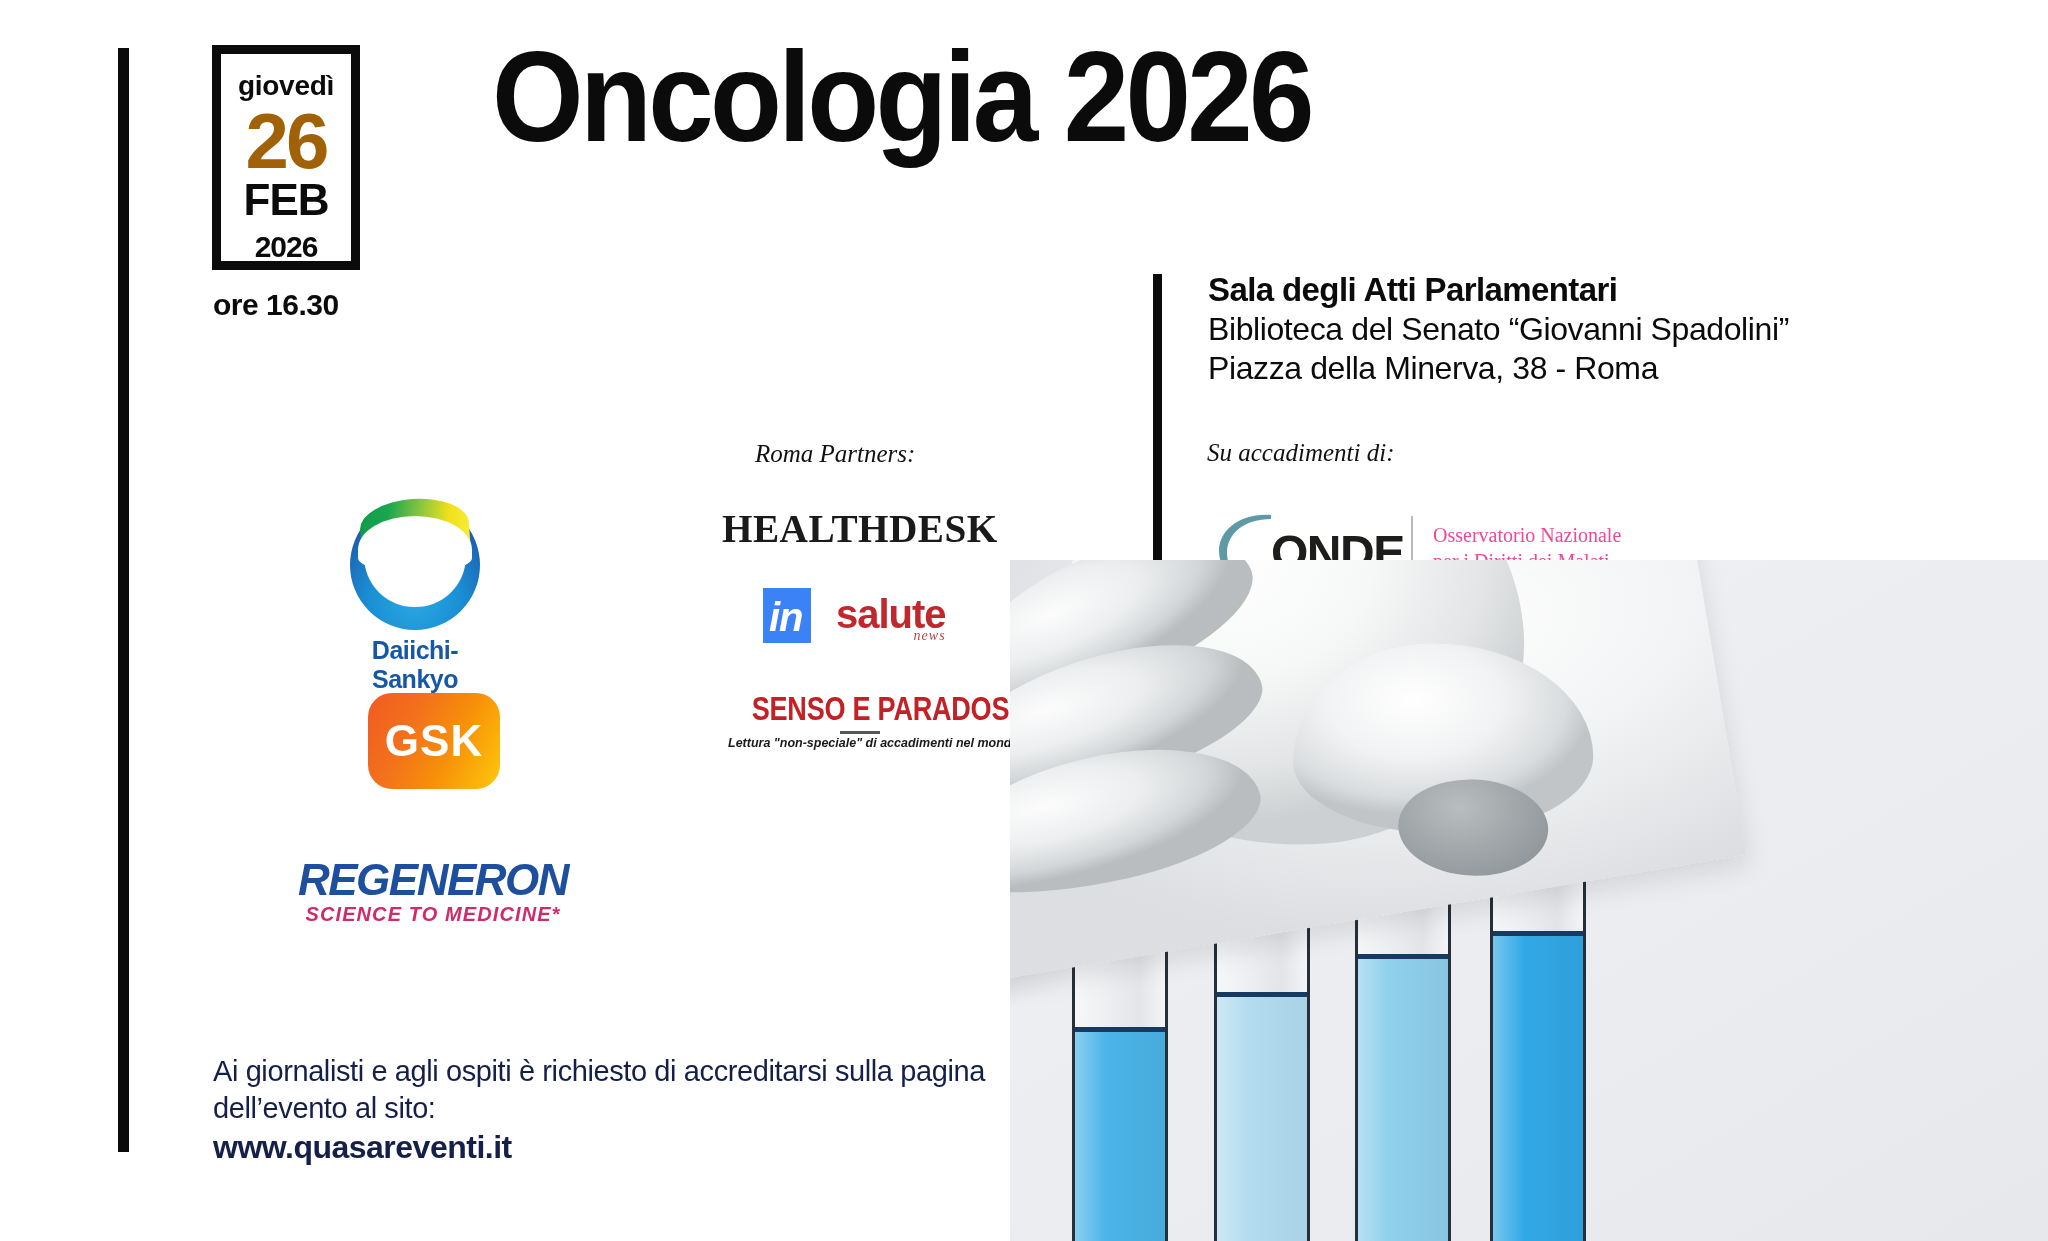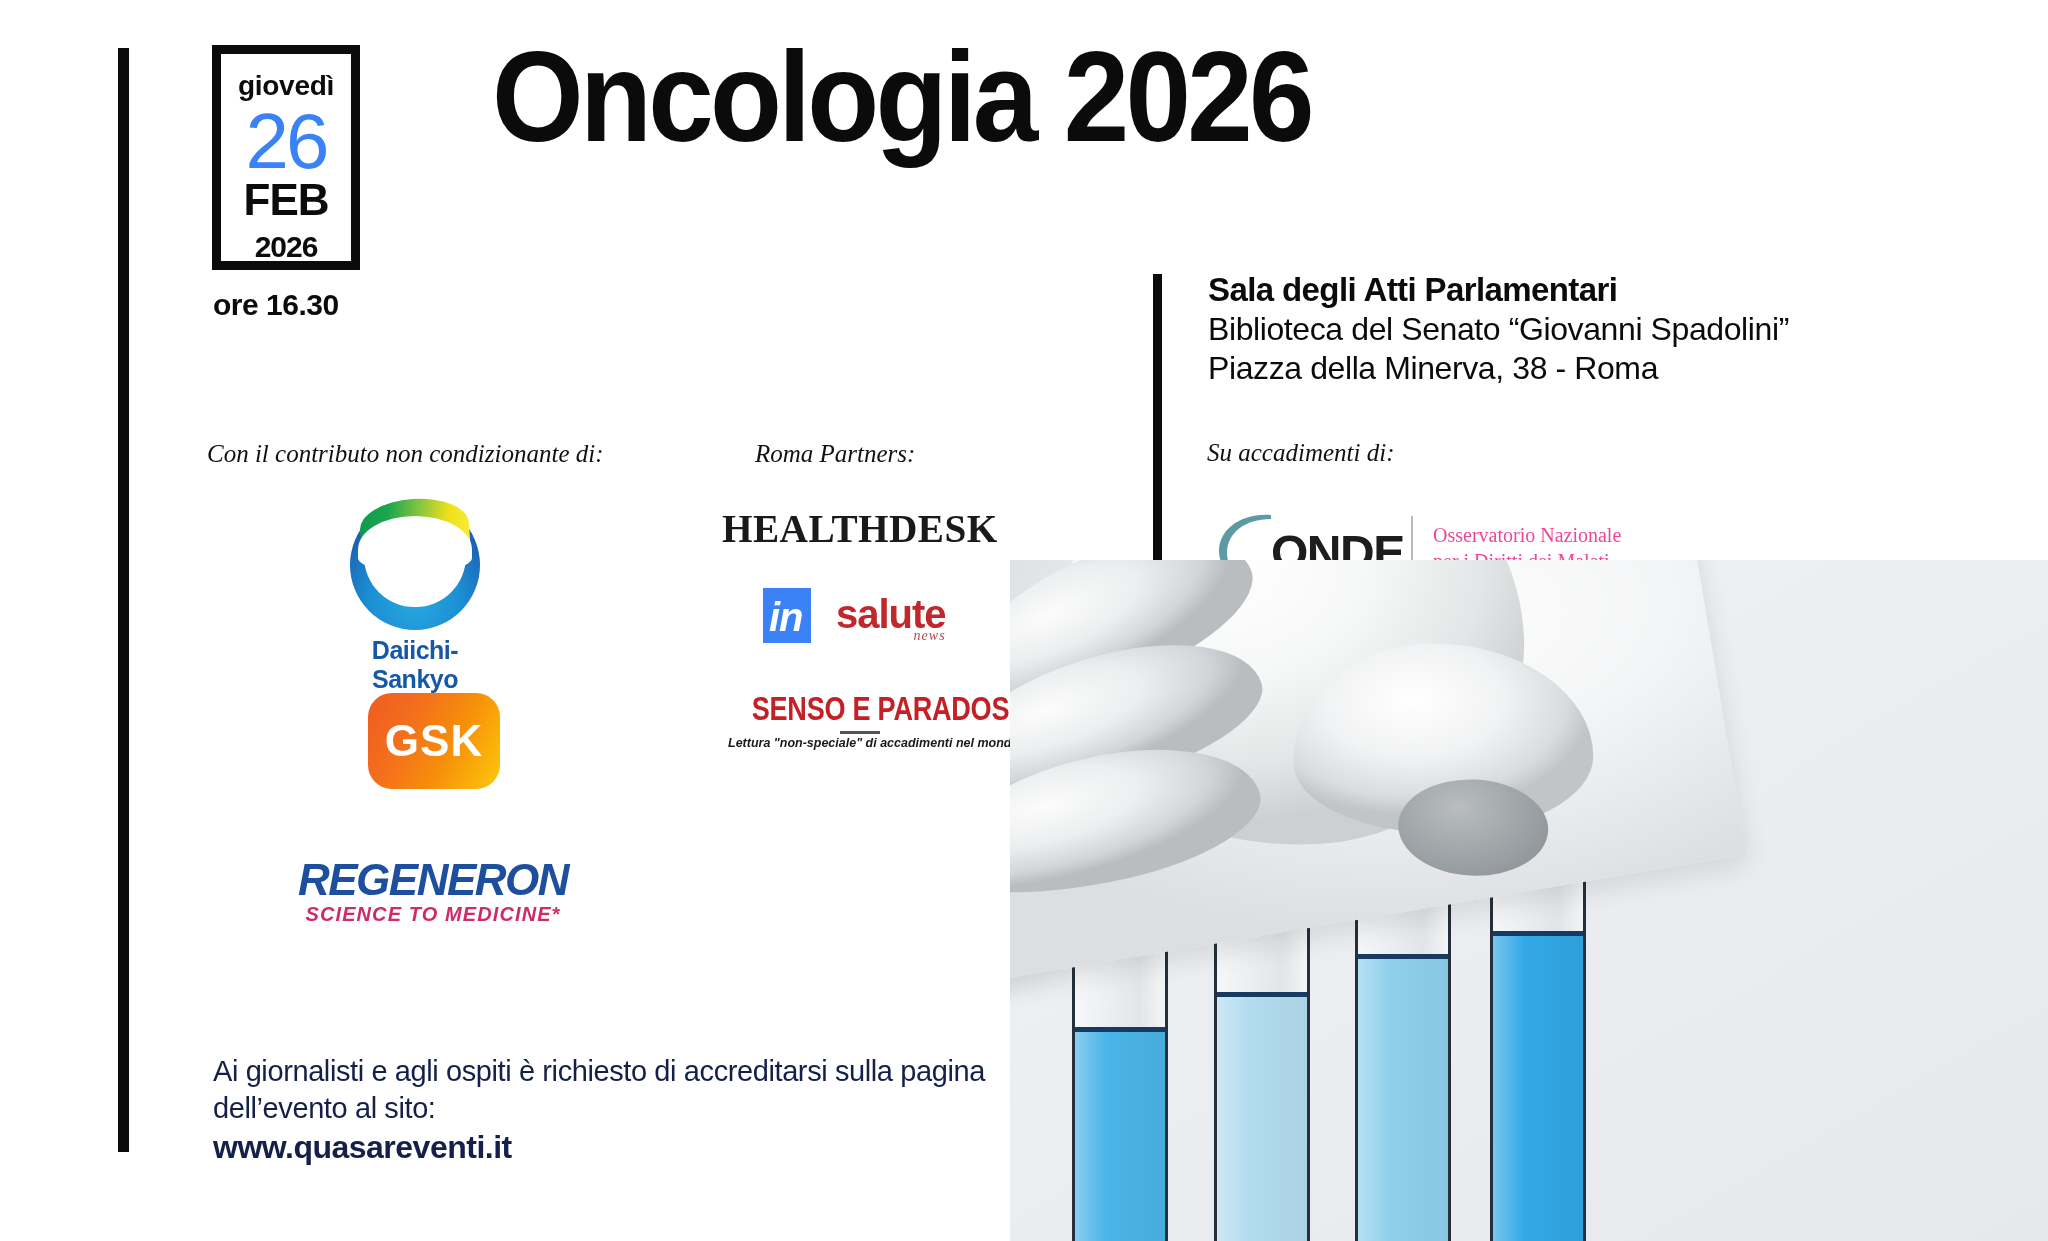--- a/index.html
+++ b/index.html
@@ -14,21 +14,21 @@
 
   
   .datebox {
     position:absolute; left:212px; top:45px; width:148px; height:225px;
     border:9px solid #0b0b0b; background:#fff;
     display:flex; flex-direction:column; align-items:center; justify-content:flex-start;
     padding-top:18px;
   }
   .db-dow { font-size:28px; font-weight:700; letter-spacing:-0.3px; line-height:1; color:#0b0b0b;
             font-family:"Liberation Sans", sans-serif; }
-  .db-day { font-size:78px; font-weight:400; line-height:0.95; margin-top:4px; letter-spacing:-3px; color:#3b82f6; }
+  .db-day { font-size:78px; font-weight:700; line-height:0.95; margin-top:4px; letter-spacing:-3px; color:#a16207; }
   .db-mon { font-size:44px; font-weight:700; line-height:1; margin-top:0px; letter-spacing:-1px; color:#0b0b0b; }
   .db-year{ font-size:30px; font-weight:700; line-height:1; margin-top:10px; letter-spacing:-1px; color:#0b0b0b; }
   .ore { position:absolute; left:213px; top:288px; font-size:30px; font-weight:700; color:#0b0b0b; letter-spacing:-0.5px; }
 
   
   .title {
     position:absolute; left:492px; top:32px;
     font-size:128px; font-weight:700; color:#0b0b0b;
     letter-spacing:-4px; line-height:1.02;
     transform:scaleX(0.92); transform-origin:left top;
@@ -224,21 +224,20 @@
   <div class="ore">ore 16.30</div>
 
   <div class="title">Oncologia 2026</div>
 
   <div class="venue">
     <div class="venue-title">Sala degli Atti Parlamentari</div>
     <div class="venue-line">Biblioteca del Senato “Giovanni Spadolini”</div>
     <div class="venue-line">Piazza della Minerva, 38 - Roma</div>
   </div>
 
-  <div class="caption cap-contrib">Con il contributo non condizionante di:</div>
   <div class="caption cap-media">Roma Partners:</div>
   <div class="caption cap-iniz">Su accadimenti di:</div>
 
   <div class="ds-wrap">
     <div class="ds-mark">
       <div class="ds-ring"></div>
       <div class="ds-hole"></div>
       <div class="ds-leaf"></div>
       <div class="ds-leafmask"></div>
     </div>

